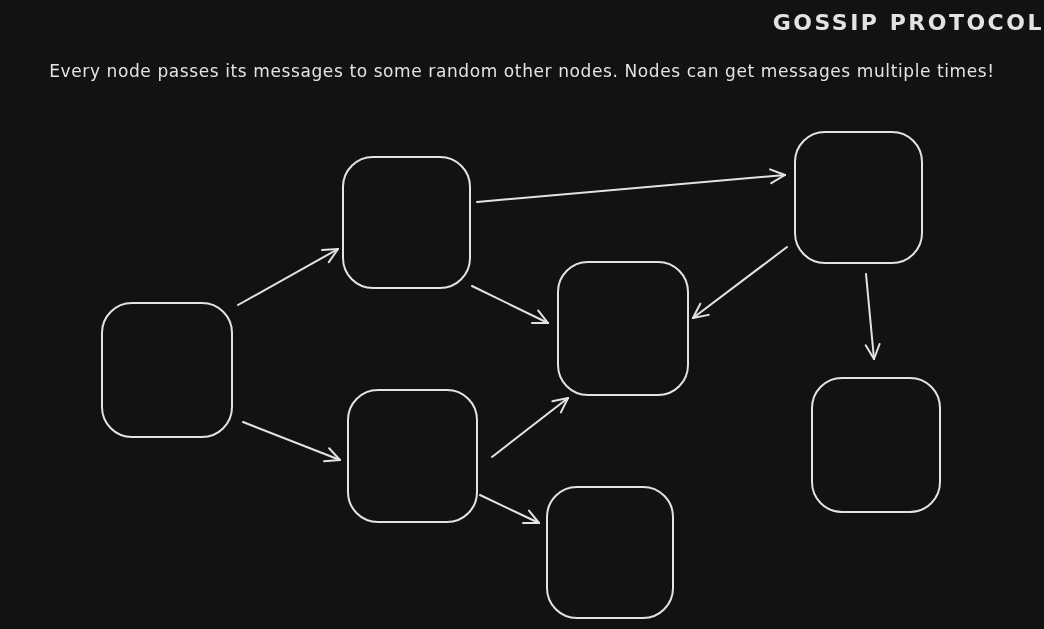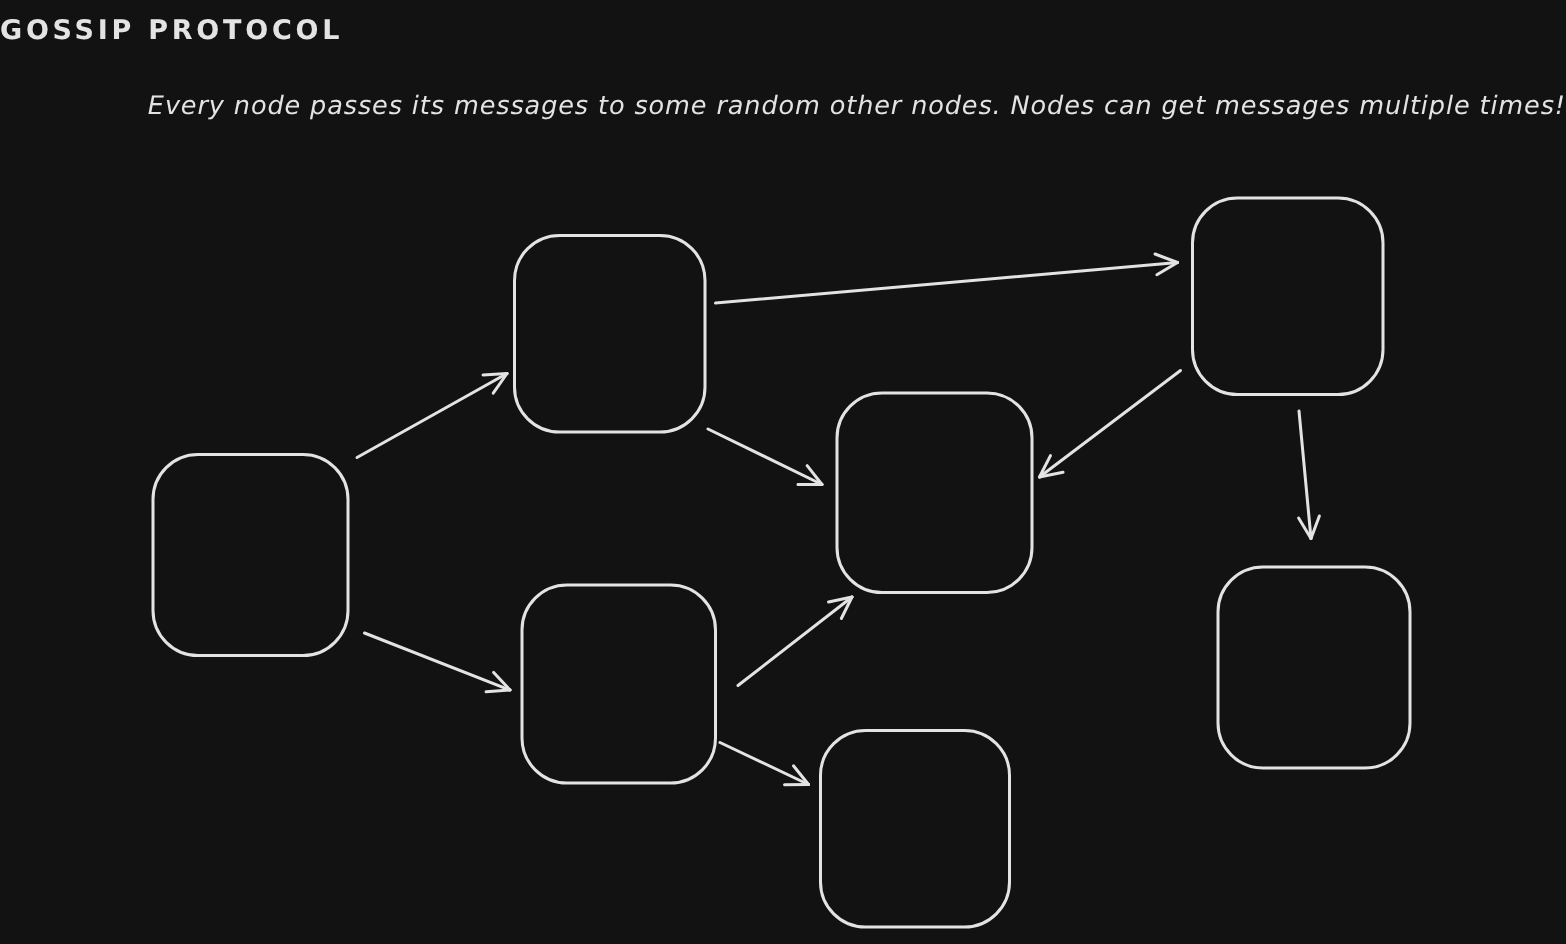--- a/index.html
+++ b/index.html
@@ -2,27 +2,26 @@
 <html><head>
 <meta charset="utf-8">
 <style>
   html,body{margin:0;padding:0;}
   body{
     width:1044px;height:629px;overflow:hidden;position:relative;
     font-family:"DejaVu Sans","Liberation Sans",sans-serif;
   }
   .title{
     position:absolute;top:10px;left:0;width:100%;
-    text-align:left;font-size:18px;font-weight:700;letter-spacing:2.5px;
+    text-align:right;font-size:22px;font-weight:700;letter-spacing:2.5px;
   }
   .subtitle{
     position:absolute;top:61px;left:0;width:100%;
-    text-align:right;font-size:17px;font-weight:400;letter-spacing:0.6px;
+    text-align:center;font-size:17px;font-weight:400;letter-spacing:0.6px;
     white-space:nowrap;
-    font-style:italic;
   }
   svg.canvas{position:absolute;top:0;left:0;}
   .node{fill:none;stroke-width:2;}
   .edge line{stroke-width:2;stroke-linecap:round;}
 </style>
 </head>
 <body style="background: rgb(18, 18, 18);">
 
 <svg class="canvas" width="1044" height="629" viewBox="0 0 1044 629">
     <rect x="102" y="303" width="130" height="134" rx="30" ry="30" class="node" stroke="#e3e3e3"></rect>

